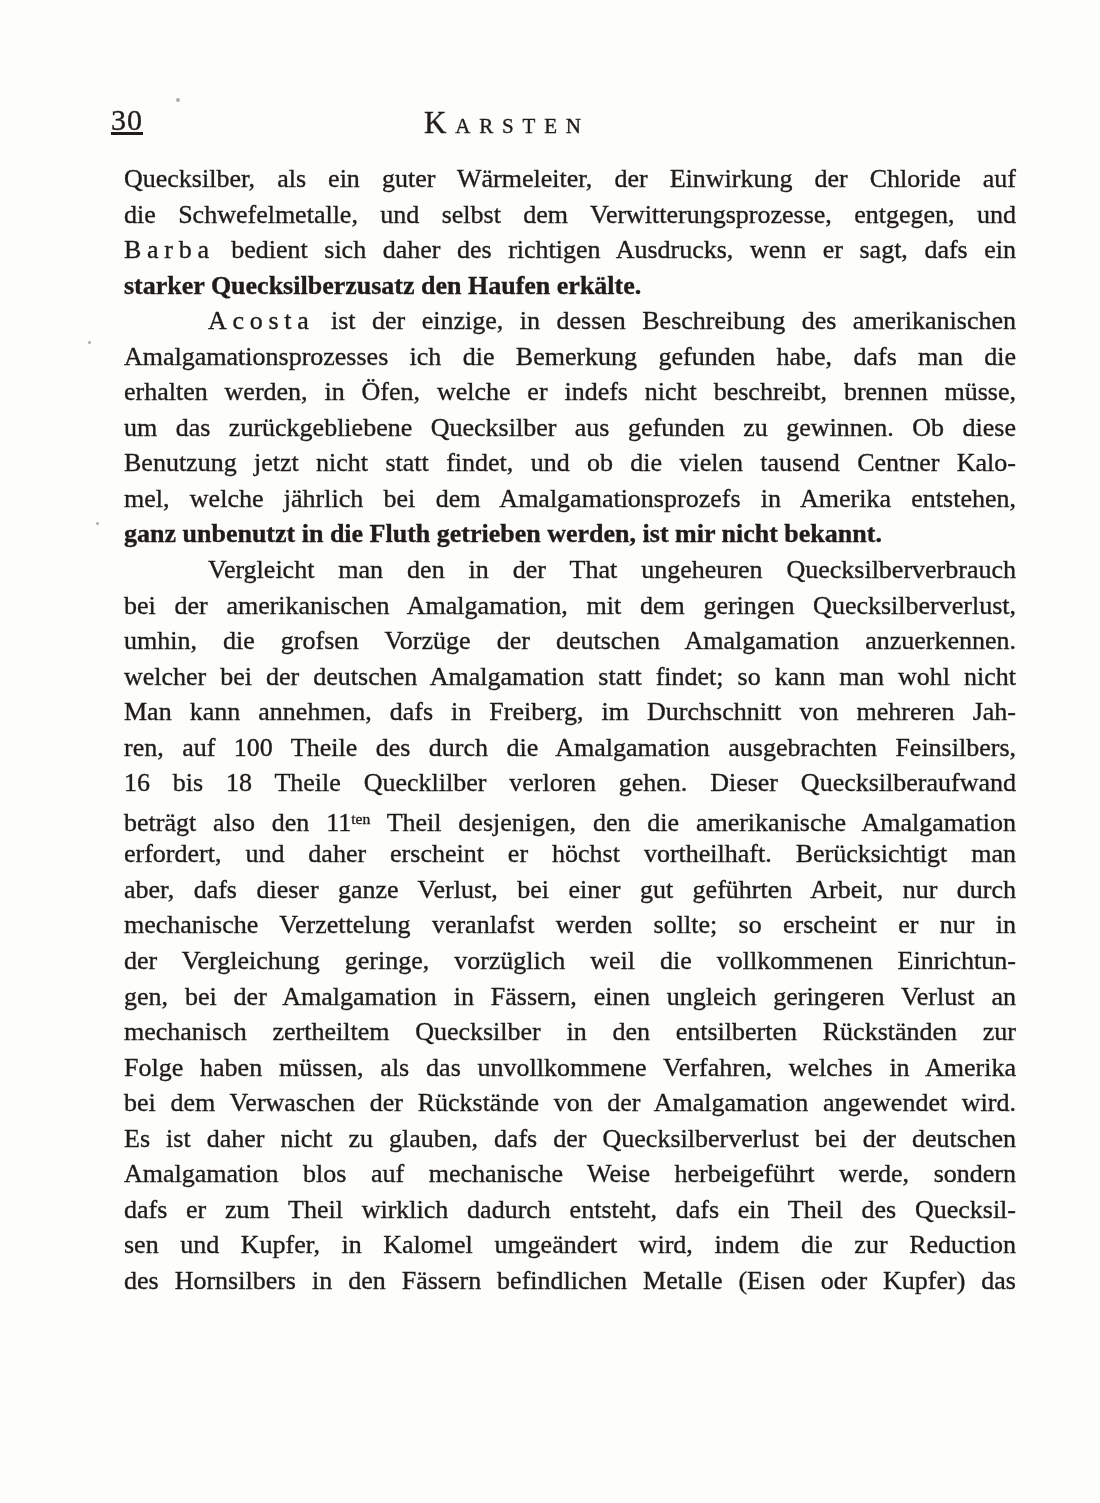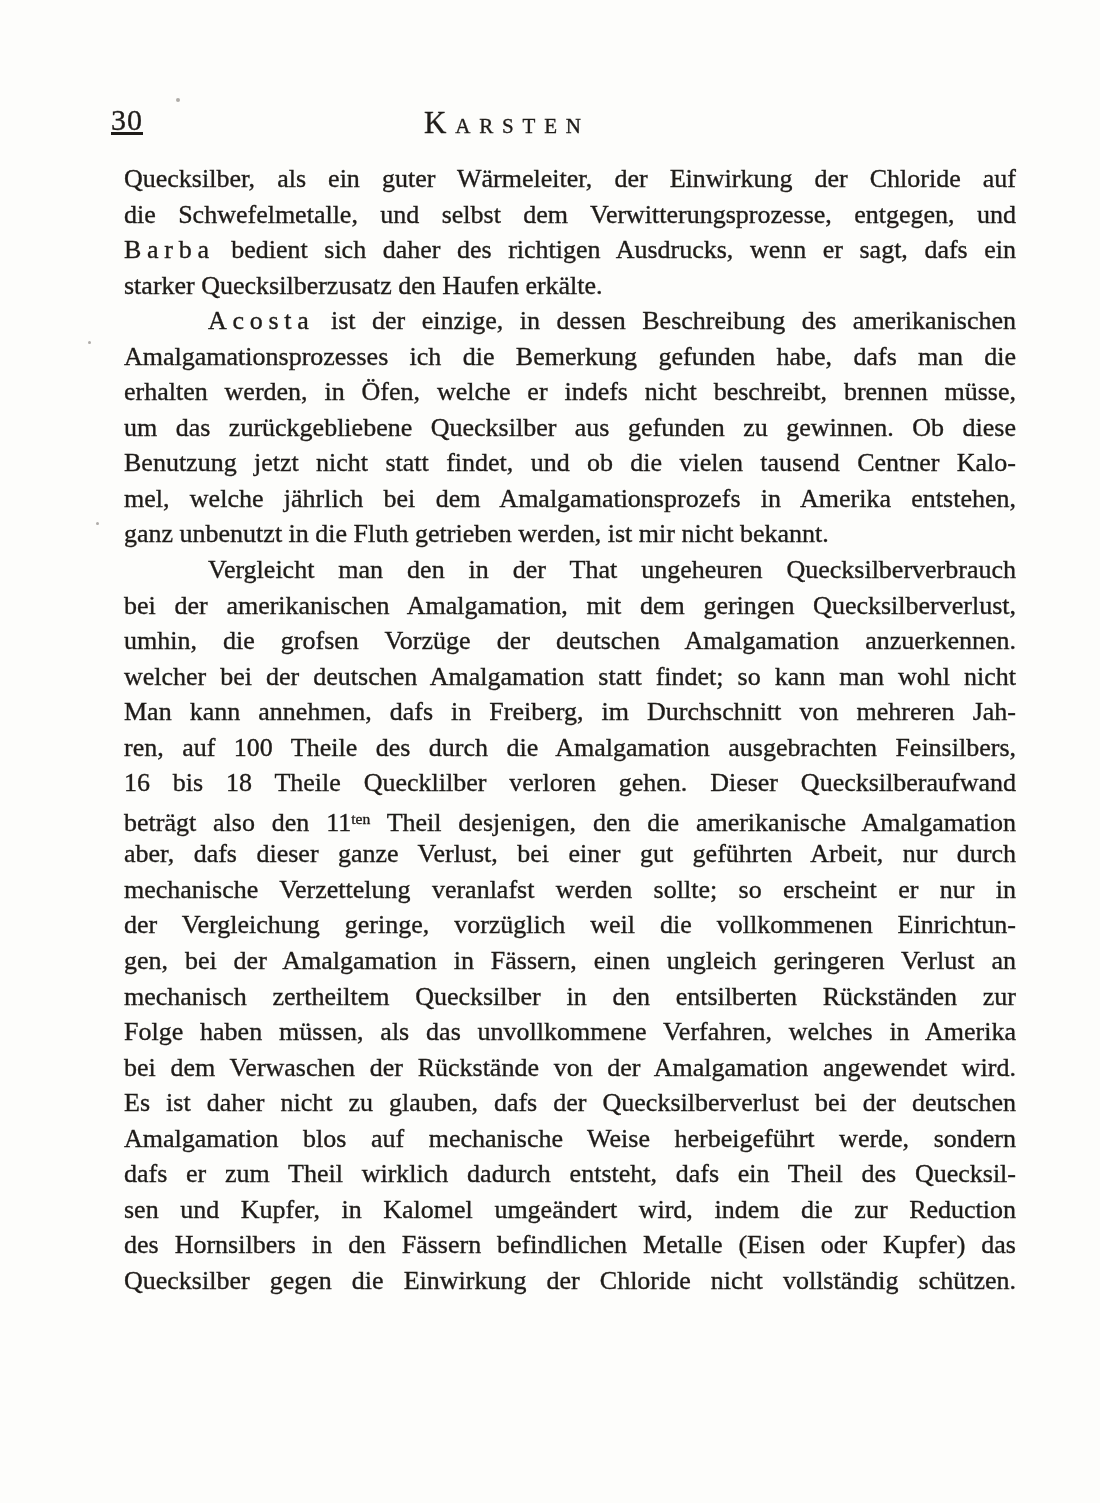--- a/index.html
+++ b/index.html
@@ -47,20 +47,21 @@
   .line {
     font-size: 26px;
     line-height: 35.55px;
     height: 35.55px;
     text-align: justify;
     text-align-last: justify;
     white-space: normal;
   }
   .line.no-j {
     text-align-last: left;
+    font-weight: bold;
   }
   .line.indent {
     text-indent: 84px;
   }
   .seg-sp { letter-spacing: 0.22em; }
   .seg-it { font-style: italic; }
   .seg-sup {
     font-size: 0.60em;
     vertical-align: 0.48em;
   }
@@ -99,32 +100,32 @@
       </div>
       <div class="para">
         <div class="line indent"><span>Vergleicht man den in der That ungeheuren Quecksilberverbrauch</span></div>
         <div class="line"><span>bei der amerikanischen Amalgamation, mit dem geringen Quecksilberverlust,</span></div>
         <div class="line"><span>umhin, die grofsen Vorzüge der deutschen Amalgamation anzuerkennen.</span></div>
         <div class="line"><span>welcher bei der deutschen Amalgamation statt findet; so kann man wohl nicht</span></div>
         <div class="line"><span>Man kann annehmen, dafs in Freiberg, im Durchschnitt von mehreren Jah-</span></div>
         <div class="line"><span>ren, auf 100 Theile des durch die Amalgamation ausgebrachten Feinsilbers,</span></div>
         <div class="line"><span>16 bis 18 Theile Quecklilber verloren gehen.  Dieser Quecksilberaufwand</span></div>
         <div class="line"><span>beträgt also den 11</span><span class="seg-sup">ten</span><span> Theil desjenigen, den die amerikanische Amalgamation</span></div>
+        <div class="line"><span>erfordert, und daher erscheint er höchst vortheilhaft.  Berücksichtigt man</span></div>
         <div class="line"><span>aber, dafs dieser ganze Verlust, bei einer gut geführten Arbeit, nur durch</span></div>
         <div class="line"><span>mechanische Verzettelung veranlafst werden sollte; so erscheint er nur in</span></div>
         <div class="line"><span>der Vergleichung geringe, vorzüglich weil die vollkommenen Einrichtun-</span></div>
         <div class="line"><span>gen, bei der Amalgamation in Fässern, einen ungleich geringeren Verlust an</span></div>
         <div class="line"><span>mechanisch zertheiltem Quecksilber in den entsilberten Rückständen zur</span></div>
         <div class="line"><span>Folge haben müssen, als das unvollkommene Verfahren, welches in Amerika</span></div>
         <div class="line"><span>bei dem Verwaschen der Rückstände von der Amalgamation angewendet wird.</span></div>
         <div class="line"><span>Es ist daher nicht zu glauben, dafs der Quecksilberverlust bei der deutschen</span></div>
         <div class="line"><span>Amalgamation blos auf mechanische Weise herbeigeführt werde, sondern</span></div>
         <div class="line"><span>dafs er zum Theil wirklich dadurch entsteht, dafs ein Theil des Quecksil-</span></div>
         <div class="line"><span>sen und Kupfer, in Kalomel umgeändert wird, indem die zur Reduction</span></div>
         <div class="line"><span>des Hornsilbers in den Fässern befindlichen Metalle (Eisen oder Kupfer) das</span></div>
-        <div class="line"><span>Quecksilber gegen die Einwirkung der Chloride nicht vollständig schützen.</span></div>
       </div>
     </div>
 
   <div class="speck s1"></div>
   <div class="speck s2"></div>
   <div class="speck s3"></div>
 </div>
 
 </body></html>

